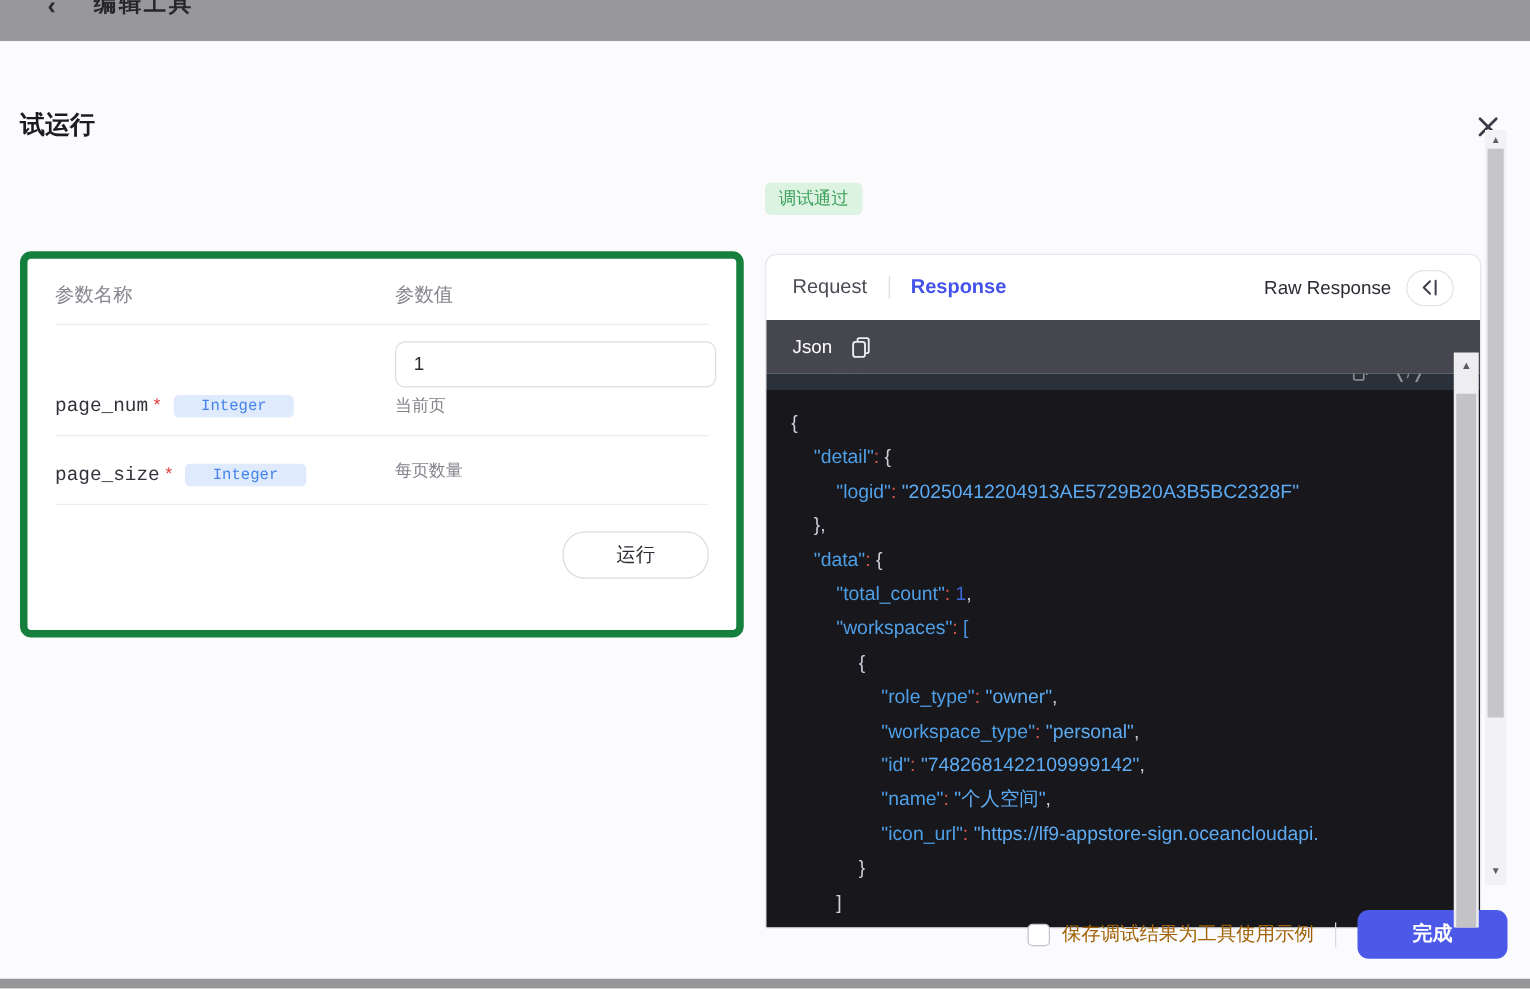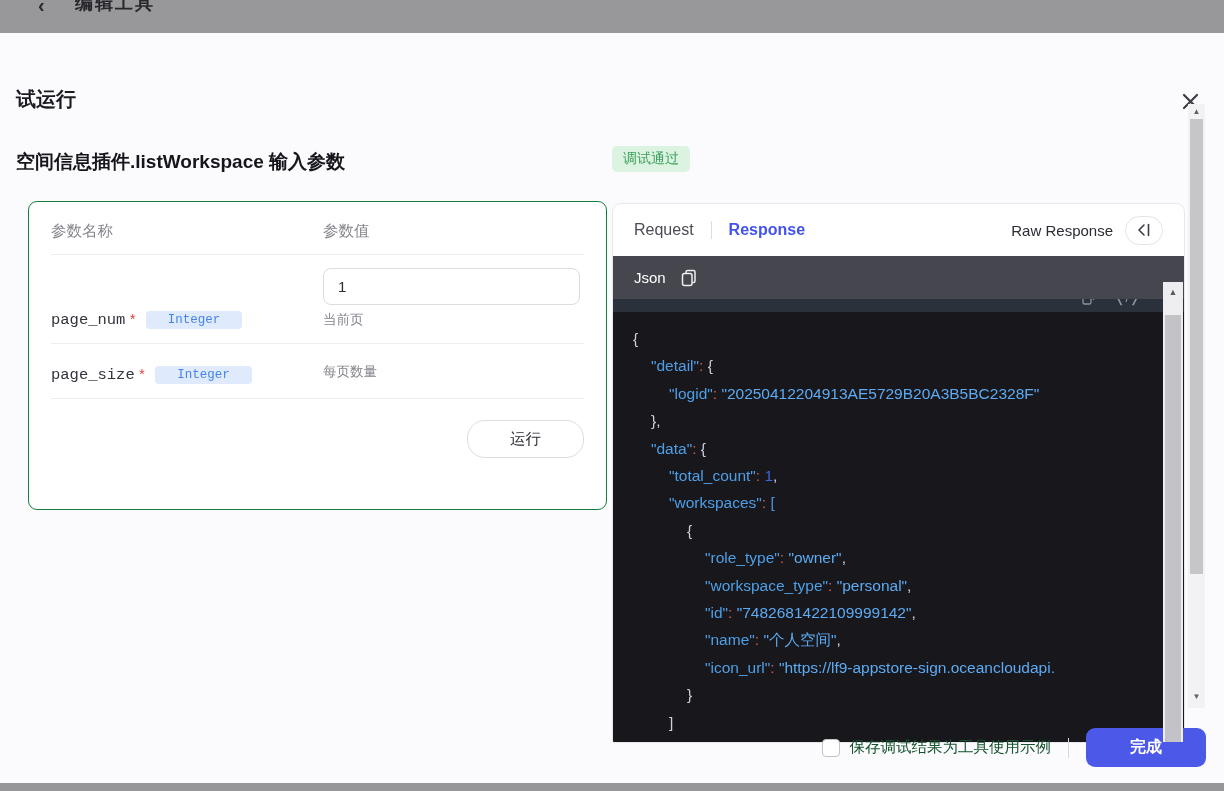--- a/index.html
+++ b/index.html
@@ -17,21 +17,21 @@
   .modal { position:absolute; left:0; top:33px; width:1224px; height:572px; background:#fbfbfd; }
   .modal-title { position:absolute; left:16px; top:53px; font-size:20px; font-weight:600; color:#1b1b22; }
   .close-button { position:absolute; left:1176px; top:54px; width:28px; height:28px; display:flex; align-items:center; justify-content:center; cursor:pointer; }
 
   .section-title { position:absolute; font-size:19px; font-weight:700; color:#15151b; }
   .input-title { left:16px; top:116px; }
   .result-title-row { position:absolute; left:612px; top:113px; display:flex; align-items:center; gap:13px; }
   .status-badge { font-size:14px; padding:4px 11px; border-radius:5px; background:#dbf3e0; color:#3da05c; font-weight:400; }
 
   
-  .param-card { position:absolute; left:28px; top:168px; width:579px; height:309px; background:#fff; border:1px solid #15803d; border-radius:9px; padding:0 22px; }
+  .param-card { position:absolute; left:16px; top:168px; width:579px; height:309px; background:#fff; border:6px solid #15803d; border-radius:9px; padding:0 22px; }
   .p-head { display:flex; padding-top:19px; padding-bottom:12px; border-bottom:1px solid #ededf0; }
   .p-head span { font-size:15.5px; color:#85858e; }
   .p-col-name { flex:0 0 272px; }
   .p-col-val { flex:1; }
   .p-row { display:flex; padding:13px 0 14px; border-bottom:1px solid #ededf0; }
   .p-name-cell { flex:0 0 272px; padding-top:8px; display:flex; align-items:flex-end;font-family:Liberation Mono, monospace; }
   .p-name { font-size:15.5px; color:#33333c; }
   .p-req { color:#e03b3b; font-size:14px; margin-left:3px; }
   .type-badge { margin-left:9px; margin-top:1px; font-size:12.5px; color:#4584ea; background:#dfeafc; border-radius:4px; padding:2px 22px; }
   .p-val-cell { flex:1; }
@@ -73,21 +73,21 @@
 
   
   .outer-scrollbar { position:absolute; left:1188px; top:104px; width:17px; height:604px; background:#f2f2f4; }
   .outer-scrollbar .sb-up { position:absolute; top:3px; left:0; width:17px; text-align:center; font-size:8px; color:#606066; }
   .outer-scrollbar .sb-down { position:absolute; bottom:7px; left:0; width:17px; text-align:center; font-size:8px; color:#606066; }
   .outer-thumb { position:absolute; top:15px; left:2px; width:13px; height:455px; background:#c6c6ca; }
 
   
   .footer { position:absolute; top:728px; right:18px; display:flex; align-items:center; }
   .save-checkbox { width:18px; height:18px; border:1.5px solid #c2c2c9; border-radius:4px; background:#fff; margin-right:10px; cursor:pointer; }
-  .save-label { font-size:15.5px; color:#14532d;font-family:Liberation Serif, serif; }
+  .save-label { font-size:15.5px; color:#a16207;font-family:Liberation Serif, serif; }
   .footer-divider { width:1px; height:20px; background:#d8d8de; margin:0 17px; }
   .done-button { width:120px; height:39px; background:#4c59e8; border-radius:9px; color:#fff; font-size:16px; font-weight:600; display:flex; align-items:center; justify-content:center; cursor:pointer; }
 
   svg { display:block; }
 </style>
 </head>
 <body>
 
 <div id="app">
 
@@ -97,21 +97,20 @@
   </div>
 
   <div class="modal">
     <div class="modal-title">试运行</div>
     <div class="close-button">
       <svg width="17" height="17" viewBox="0 0 17 17">
         <path d="M2 2 L15 15 M15 2 L2 15" stroke="#3c3c46" stroke-width="2.2" stroke-linecap="round"></path>
       </svg>
     </div>
 
-    <div class="section-title input-title">空间信息插件.listWorkspace 输入参数</div>
 
     <div class="param-card">
       <div class="p-head">
         <span class="p-col-name">参数名称</span>
         <span class="p-col-val">参数值</span>
       </div>
 
       <div class="p-row">
         <div class="p-name-cell">
           <span class="p-name">page_num</span>

